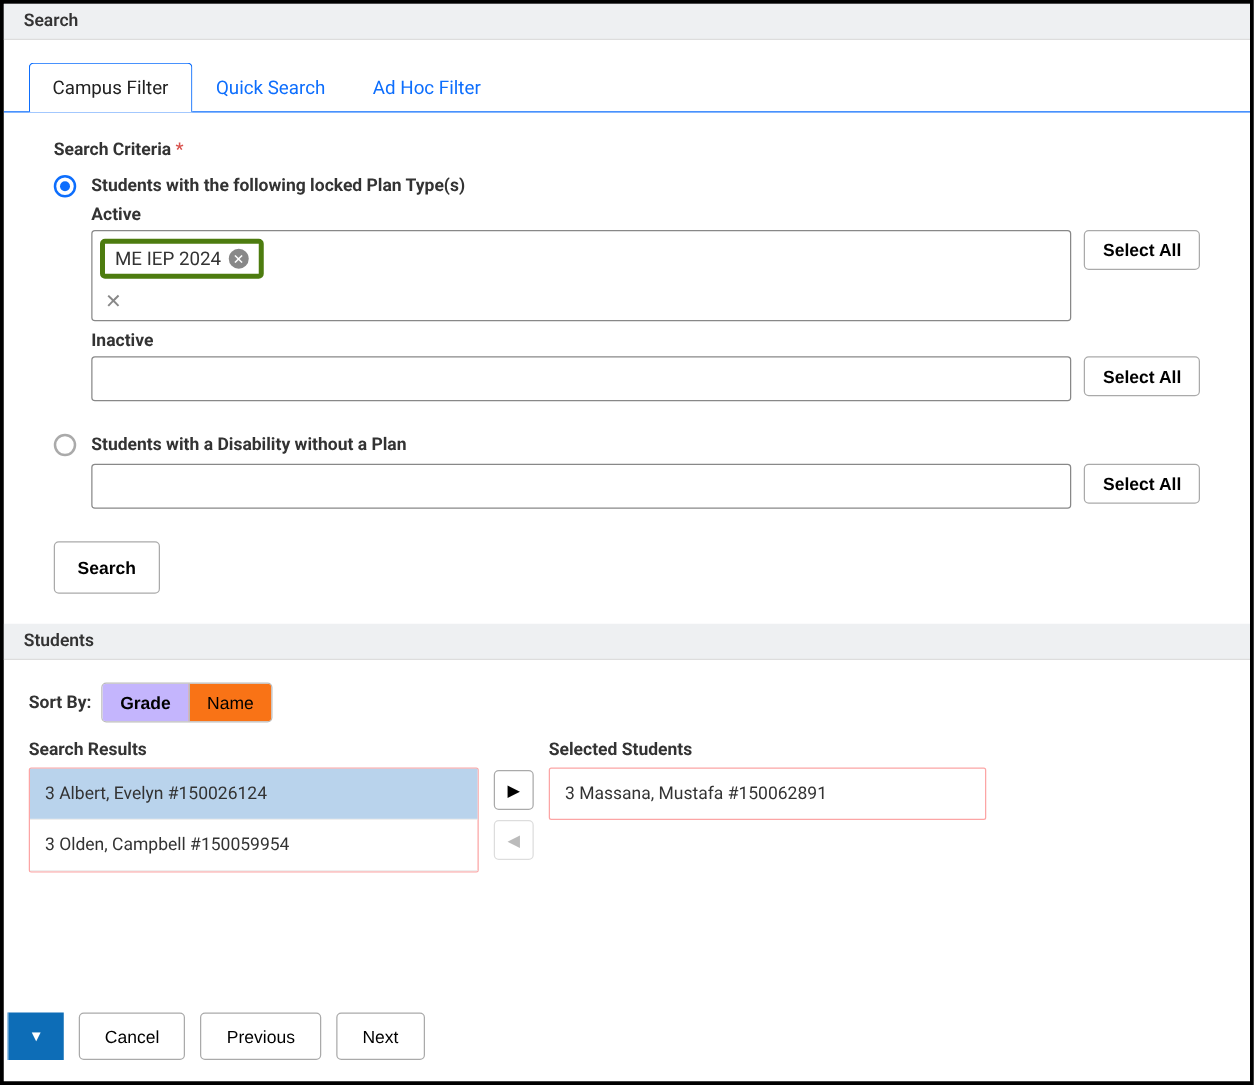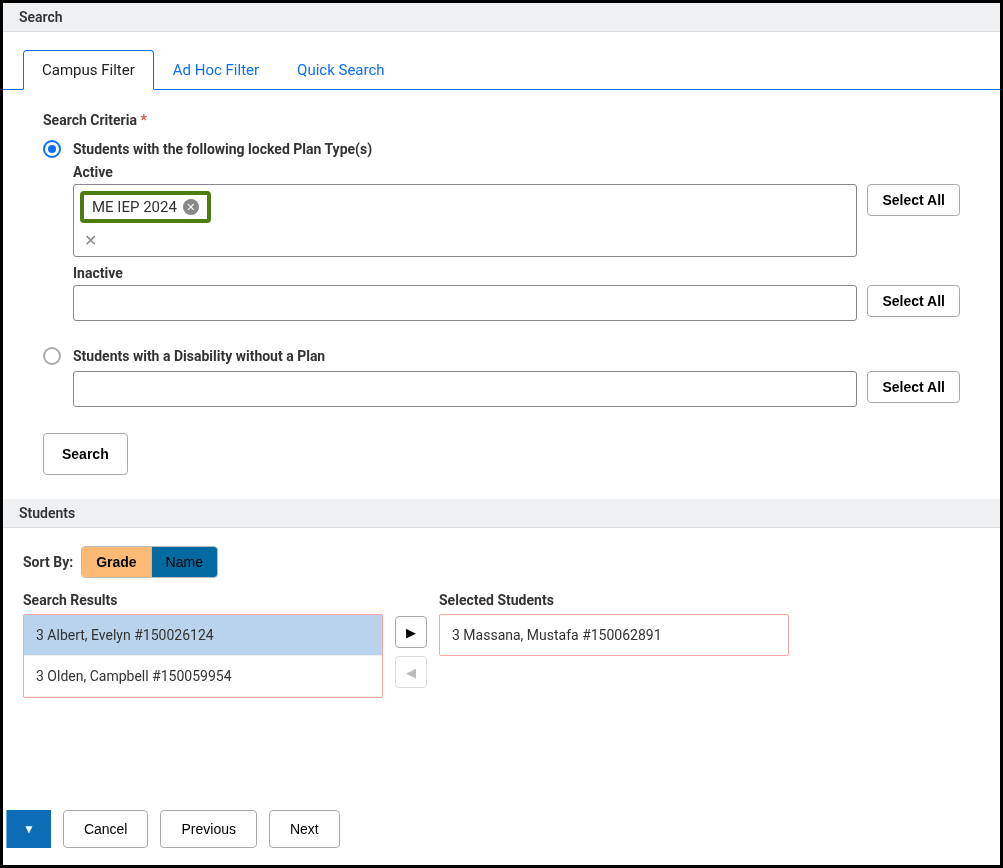--- a/index.html
+++ b/index.html
@@ -146,24 +146,24 @@
     .toggle-group {
       display: flex;
       border: 1px solid #bbb;
       border-radius: 4px;
       overflow: hidden;
     }
     .toggle-btn {
       padding: 7px 14px;
       font-size: 14px;
       cursor: pointer;
-      background: #0369a1;
+      background: #f97316;
       border: none;
     }
-    .toggle-btn.active { background: #fdba74; font-weight: 600; }
+    .toggle-btn.active { background: #c4b5fd; font-weight: 600; }
     .toggle-btn + .toggle-btn { border-left: 1px solid #bbb; }
     .dual-list {
       display: flex;
       gap: 12px;
       padding: 0 20px;
       align-items: flex-start;
     }
     .list-col { display: flex; flex-direction: column; }
     .list-col.left { width: 360px; }
     .list-col.right { width: 350px; }
@@ -222,22 +222,22 @@
     }
     .footer .btn { font-weight: 400; padding: 10px 20px; }
   </style>
 </head>
 <body>
 
 <div class="section-header">Search</div>
 
 <div class="tabs-row">
   <div class="tab active">Campus Filter</div>
+  <div class="tab">Quick Search</div>
   <div class="tab">Ad Hoc Filter</div>
-  <div class="tab">Quick Search</div>
 </div>
 
 <div class="content">
   <div class="criteria-label">
     <span>Search Criteria</span>
     <span class="required">*</span>
   </div>
 
   
   <div class="radio-row">

